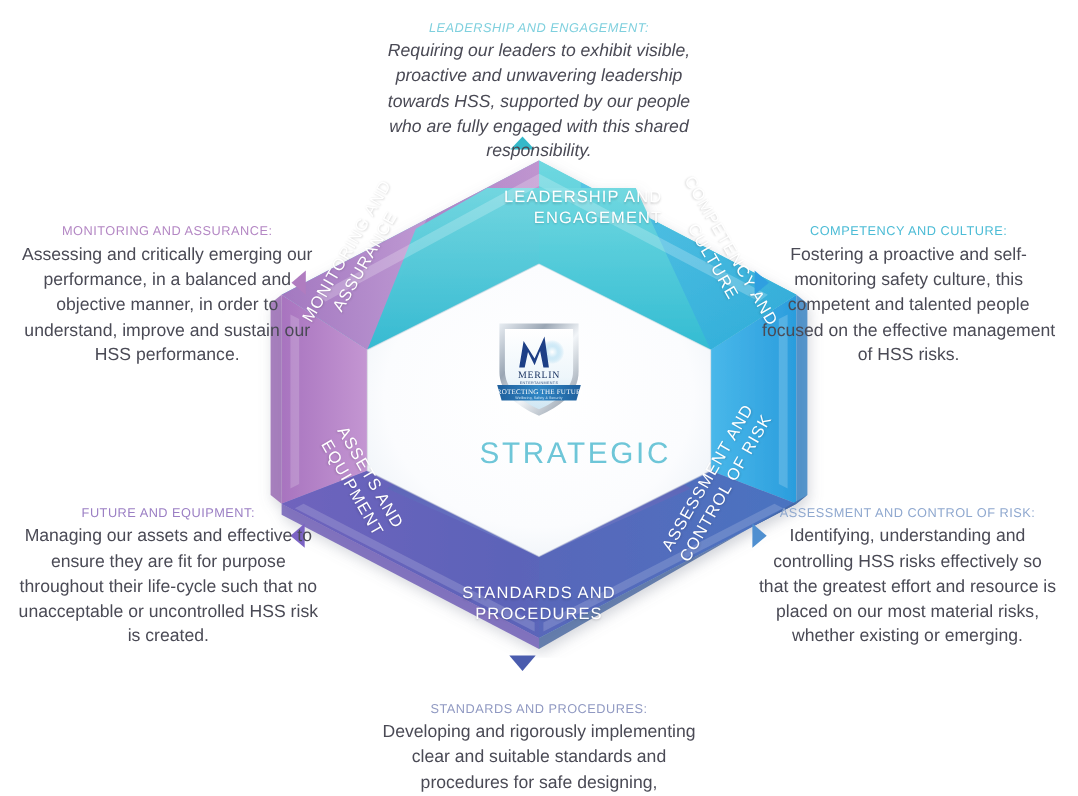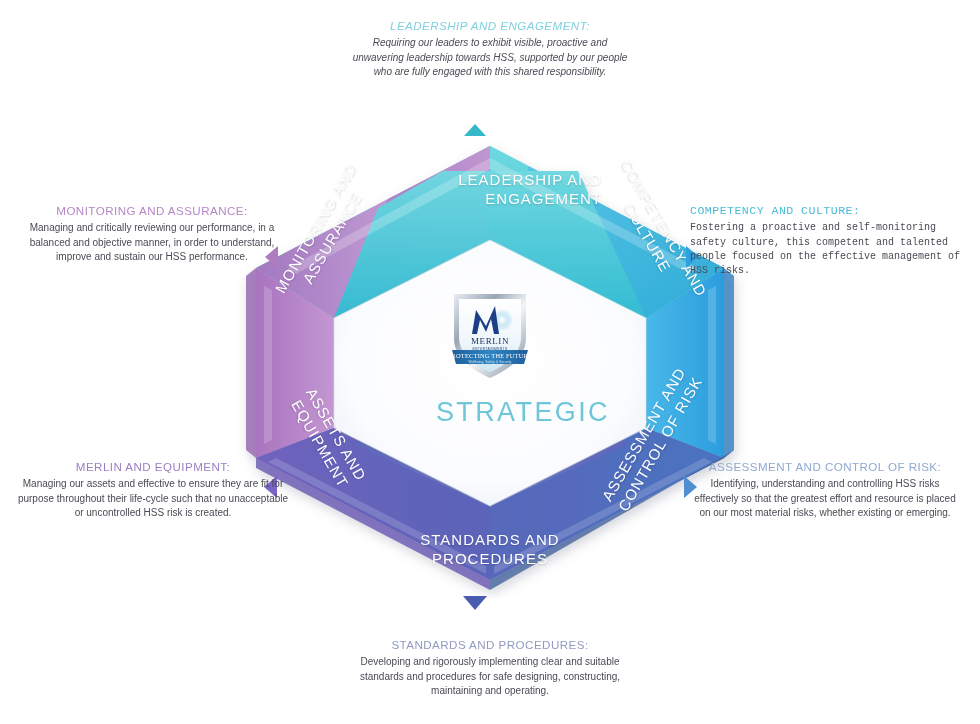--- a/index.html
+++ b/index.html
@@ -7,24 +7,24 @@
     width:980px;height:724px;position:relative;overflow:hidden;
     background:#ffffff;
     font-family:"Liberation Sans", sans-serif;
     color:#3c3c46;
   }
   .stage{position:absolute;inset:0;}
 
   
   .desc{position:absolute;width:266px;line-height:1.42;font-size:11.5px;color:#4a4a55;}
   .desc .head{font-size:11.6px;letter-spacing:.45px;margin-bottom:2px;display:block;}
-  .desc .body{display:block;font-size:10px;}
+  .desc .body{display:block;font-size:16px;}
 
   #d-leadership{left:347px;top:18px;width:286px;text-align:center;font-style:italic;}
-  #d-competency{left:690px;top:203px;width:272px;font-family:Liberation Mono, monospace;}
+  #d-competency{left:690px;top:203px;width:272px;text-align:center;}
   #d-assessment{left:688px;top:459px;width:274px;text-align:center;}
   #d-standards {left:345px;top:637px;width:290px;text-align:center;}
   #d-assets    {left:16px; top:459px;width:274px;text-align:center;}
   #d-monitoring{left:16px; top:203px;width:272px;text-align:center;}
 
   
   .arrow{position:absolute;width:0;height:0;}
   #a-top   {left:464px;top:124px;border-left:11px solid transparent;border-right:11px solid transparent;border-bottom:12px solid #35b9c9;}
   #a-bottom{left:463px;top:596px;border-left:12px solid transparent;border-right:12px solid transparent;border-top:14px solid #4a5cae;}
   #a-right-top{left:686px;top:246px;border-top:11px solid transparent;border-bottom:11px solid transparent;border-left:13px solid #2f9fe0;transform:rotate(0deg);}
@@ -262,22 +262,22 @@
     <span class="head" style="color: rgb(143, 168, 207);">ASSESSMENT AND CONTROL OF RISK:</span>
     <span class="body">Identifying, understanding and controlling HSS risks effectively so that the greatest effort and resource is placed on our most material risks, whether existing or emerging.</span>
   </div>
 
   <div class="desc" id="d-standards">
     <span class="head" style="color: rgb(144, 153, 194);">STANDARDS AND PROCEDURES:</span>
     <span class="body">Developing and rigorously implementing clear and suitable standards and procedures for safe designing, constructing, maintaining and operating.</span>
   </div>
 
   <div class="desc" id="d-assets">
-    <span class="head" style="color: rgb(155, 127, 196);">MERLIN AND EQUIPMENT:</span>
+    <span class="head" style="color: rgb(155, 127, 196);">FUTURE AND EQUIPMENT:</span>
     <span class="body">Managing our assets and effective to ensure they are fit for purpose throughout their life-cycle such that no unacceptable or uncontrolled HSS risk is created.</span>
   </div>
 
   <div class="desc" id="d-monitoring">
     <span class="head" style="color: rgb(180, 135, 196);">MONITORING AND ASSURANCE:</span>
-    <span class="body">Managing and critically reviewing our performance, in a balanced and objective manner, in order to understand, improve and sustain our HSS performance.</span>
+    <span class="body">Assessing and critically emerging our performance, in a balanced and objective manner, in order to understand, improve and sustain our HSS performance.</span>
   </div>
 
 </div>
 
 </body></html>

